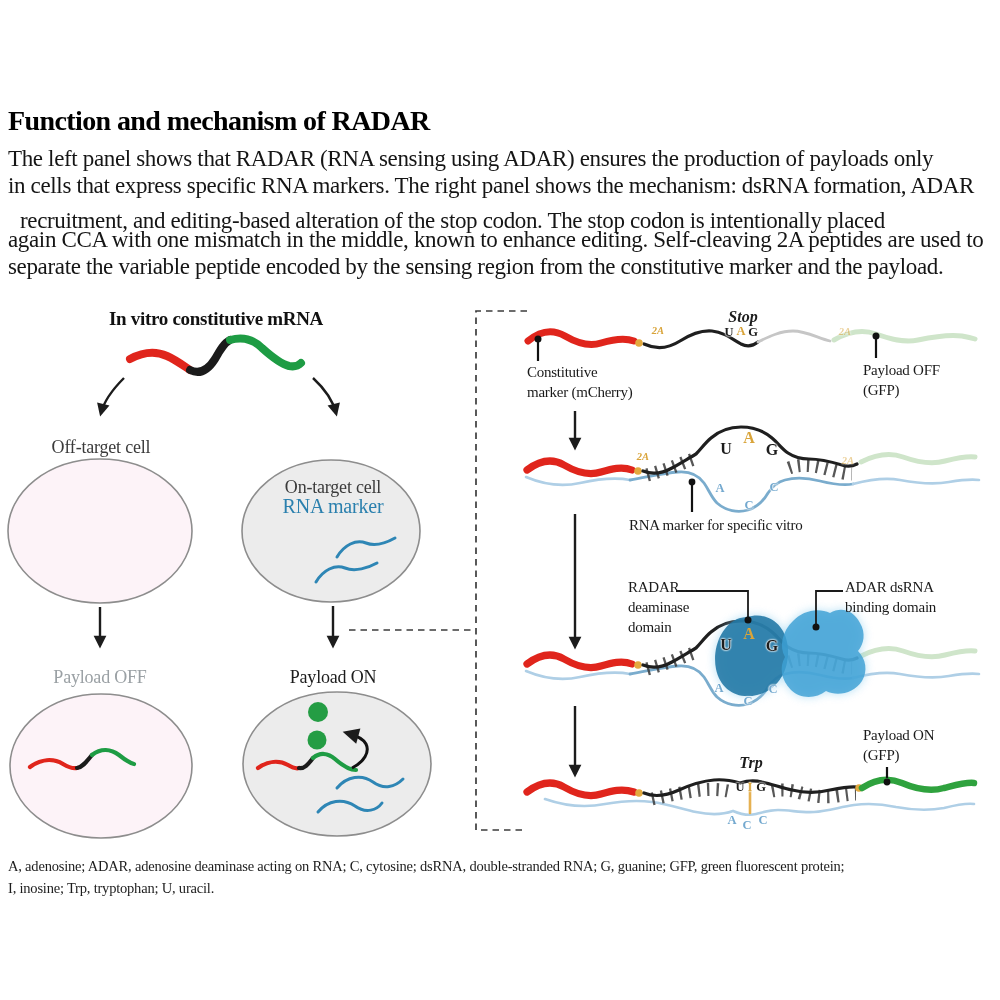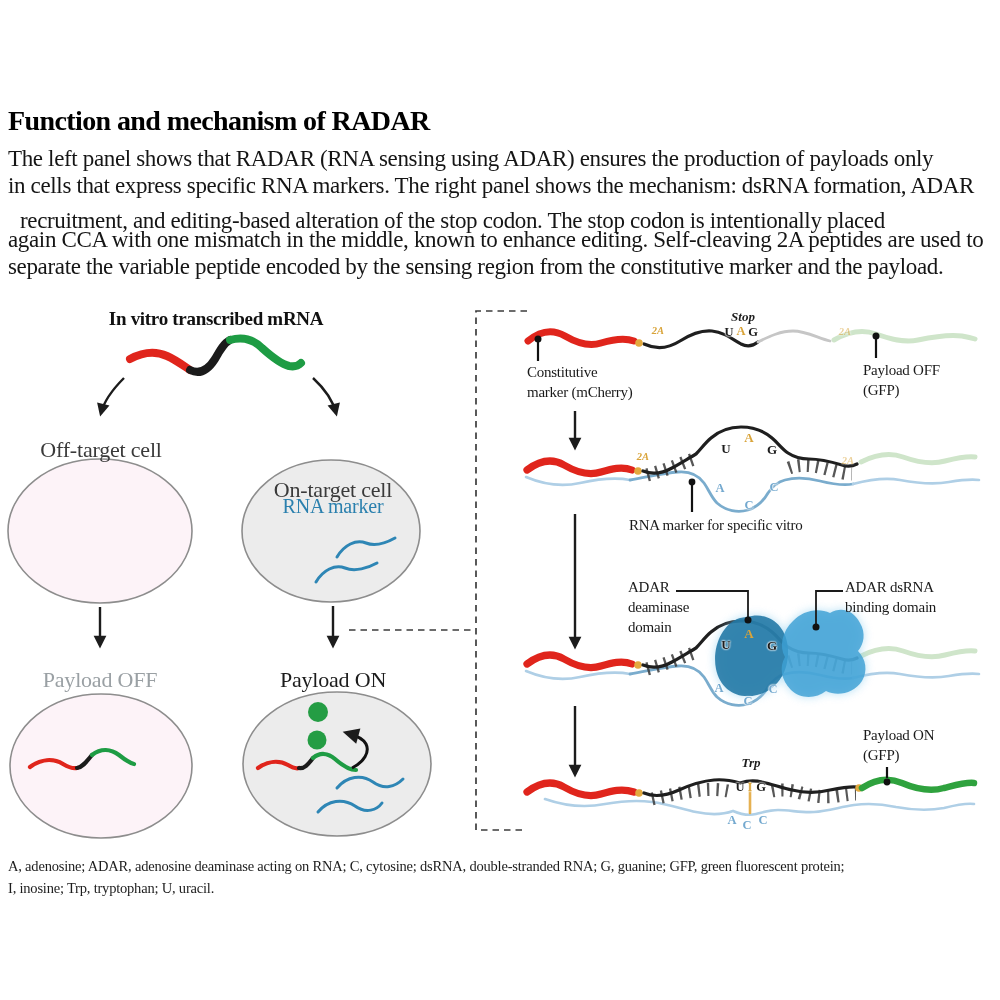--- a/index.html
+++ b/index.html
@@ -5,25 +5,25 @@
   html,body{margin:0;padding:0;background:#fff;}
   .page{position:relative;width:1000px;height:1000px;background:#fff;overflow:hidden;
         font-family:Liberation Serif, serif;color:#111;border-radius:6px;}
   .page svg{position:absolute;left:0;top:0;}
   .lbl{position:absolute;white-space:nowrap;line-height:1.2;}
   .ctr{transform:translateX(-50%);text-align:center;}
   .title{font-size:28px;font-weight:700;letter-spacing:-0.6px;color:#000;}
   .intro{font-size:23px;letter-spacing:-0.35px;color:#151515;}
   .foot{font-size:14.5px;letter-spacing:-0.2px;color:#1c1c1c;}
   .h-left{font-size:19px;font-weight:700;letter-spacing:-0.3px;color:#111;}
-  .cell-lbl{font-size:22px;color:#3a3a3a;letter-spacing:-0.2px;}
+  .cell-lbl{font-size:18px;color:#3a3a3a;letter-spacing:-0.2px;}
   .gray{color:#9aa0a4;}
   .blue{color:#2b80ae;text-align:right;}
   .rp{font-size:15px;letter-spacing:-0.25px;line-height:1.32;color:#1a1a1a;}
-  .cl{position:absolute;transform:translate(-50%,-50%);font-weight:700;font-size:13px;color:#1d1d1d;
+  .cl{position:absolute;transform:translate(-50%,-50%);font-weight:700;font-size:16px;color:#1d1d1d;
       text-shadow:0 0 2px #fff,0 0 2px #fff,0 0 2px #fff;white-space:nowrap;}
   .gold{color:#d9a43a;}
   .bluel{color:#74a9cf;}
   .it{font-style:italic;}
   .small2a{font-size:10.5px;}
   .dim{opacity:.5;}
   .fs12{font-size:12.5px;}
   .fs11{font-size:11.5px;}
 </style>
 </head>
@@ -143,21 +143,21 @@
 </svg>
 
 <h1 class="lbl title" style="left:8px;top:104px;margin:0;">Function and mechanism of RADAR</h1>
 
 <div class="lbl intro" style="left:8px;top:145px;">The left panel shows that RADAR (RNA sensing using ADAR) ensures the production of payloads only</div>
 <div class="lbl intro" style="left:8px;top:172px;">in cells that express specific RNA markers. The right panel shows the mechanism: dsRNA formation, ADAR</div>
 <div class="lbl intro" style="left:20px;top:199px;margin-top:8px;">recruitment, and editing-based alteration of the stop codon. The stop codon is intentionally placed</div>
 <div class="lbl intro" style="left:8px;top:226px;">again CCA with one mismatch in the middle, known to enhance editing. Self-cleaving 2A peptides are used to</div>
 <div class="lbl intro" style="left:8px;top:253px;">separate the variable peptide encoded by the sensing region from the constitutive marker and the payload.</div>
 
-<div class="lbl ctr h-left" style="left:216px;top:308px;">In vitro transcribed mRNA</div>
+<div class="lbl ctr h-left" style="left:216px;top:308px;">In vitro constitutive mRNA</div>
 <div class="lbl ctr cell-lbl" style="left:101px;top:437px;">Off-target cell</div>
 <div class="lbl ctr cell-lbl" style="left:333px;top:437px;margin-top:40px;">On-target cell</div>
 <div class="lbl ctr blue" style="left:333px;top:494px;font-size:20px;letter-spacing:-0.2px;">RNA marker</div>
 <div class="lbl ctr cell-lbl gray" style="left:100px;top:667px;">Payload OFF</div>
 <div class="lbl ctr cell-lbl" style="left:333px;top:667px;color:#1c1c1c;">Payload ON</div>
 
 <span class="cl it" style="left:743px;top:317px;">Stop</span>
 <span class="cl fs12" style="left:729px;top:332px;">U</span>
 <span class="cl fs12 gold" style="left:741px;top:331px;">A</span>
 <span class="cl fs12" style="left:753px;top:332px;">G</span>
@@ -182,21 +182,21 @@
 <span class="cl bluel fs12" style="left:774px;top:487px;">C</span>
 <div class="lbl rp" style="left:629px;top:516px;">RNA marker for specific vitro</div>
 
 <span class="cl" style="left:726px;top:645px;">U</span>
 <span class="cl gold" style="left:749px;top:634px;text-shadow:none;">A</span>
 <span class="cl" style="left:772px;top:646px;">G</span>
 <span class="cl bluel fs12" style="left:719px;top:688px;">A</span>
 <span class="cl bluel fs12" style="left:748px;top:701px;">C</span>
 <span class="cl bluel fs12" style="left:773px;top:689px;">C</span>
 <div class="lbl rp" style="left:628px;top:578px;">
-  <div>ADAR</div>
+  <div>RADAR</div>
   <div>deaminase</div>
   <div>domain</div>
 </div>
 <div class="lbl rp" style="left:845px;top:578px;">
   <div>ADAR dsRNA</div>
   <div>binding domain</div>
 </div>
 
 <span class="cl it" style="left:751px;top:763px;">Trp</span>
 <span class="cl fs12" style="left:740px;top:787px;">U</span>

